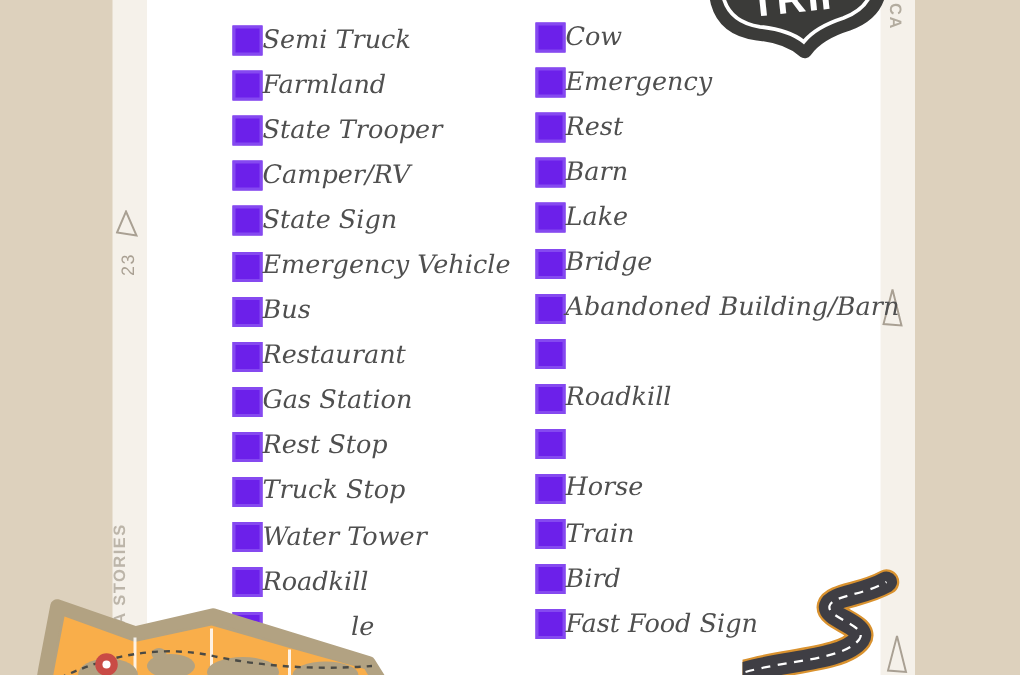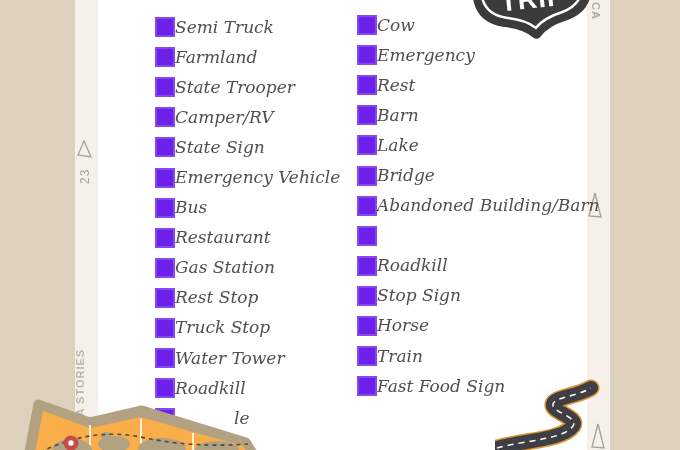--- a/index.html
+++ b/index.html
@@ -195,34 +195,37 @@
         <span class="checkbox"></span>
       </div>
 
       <div class="row">
         <span class="checkbox"></span>
         <span class="item-label">Roadkill</span>
       </div>
 
       <div class="row">
         <span class="checkbox"></span>
-        <span class="item-label">Stop Sign</span>
       </div>
 
       <div class="row">
         <span class="checkbox"></span>
         <span class="item-label">Horse</span>
       </div>
 
       <div class="row">
         <span class="checkbox"></span>
         <span class="item-label">Train</span>
       </div>
 
 
+      <div class="row">
+        <span class="checkbox"></span>
+        <span class="item-label">Bird</span>
+      </div>
 
       <div class="row">
         <span class="checkbox"></span>
         <span class="item-label">Fast Food Sign</span>
       </div>
     </div>
 
   <div class="map-art">
     <svg width="250" height="52" viewBox="0 0 250 52">
       <polygon points="18,60 20,48 28,6 80,24 132,12 184,28 236,44 246,60" fill="#b2a282" stroke="#b2a282" stroke-width="9" stroke-linejoin="round"></polygon>

